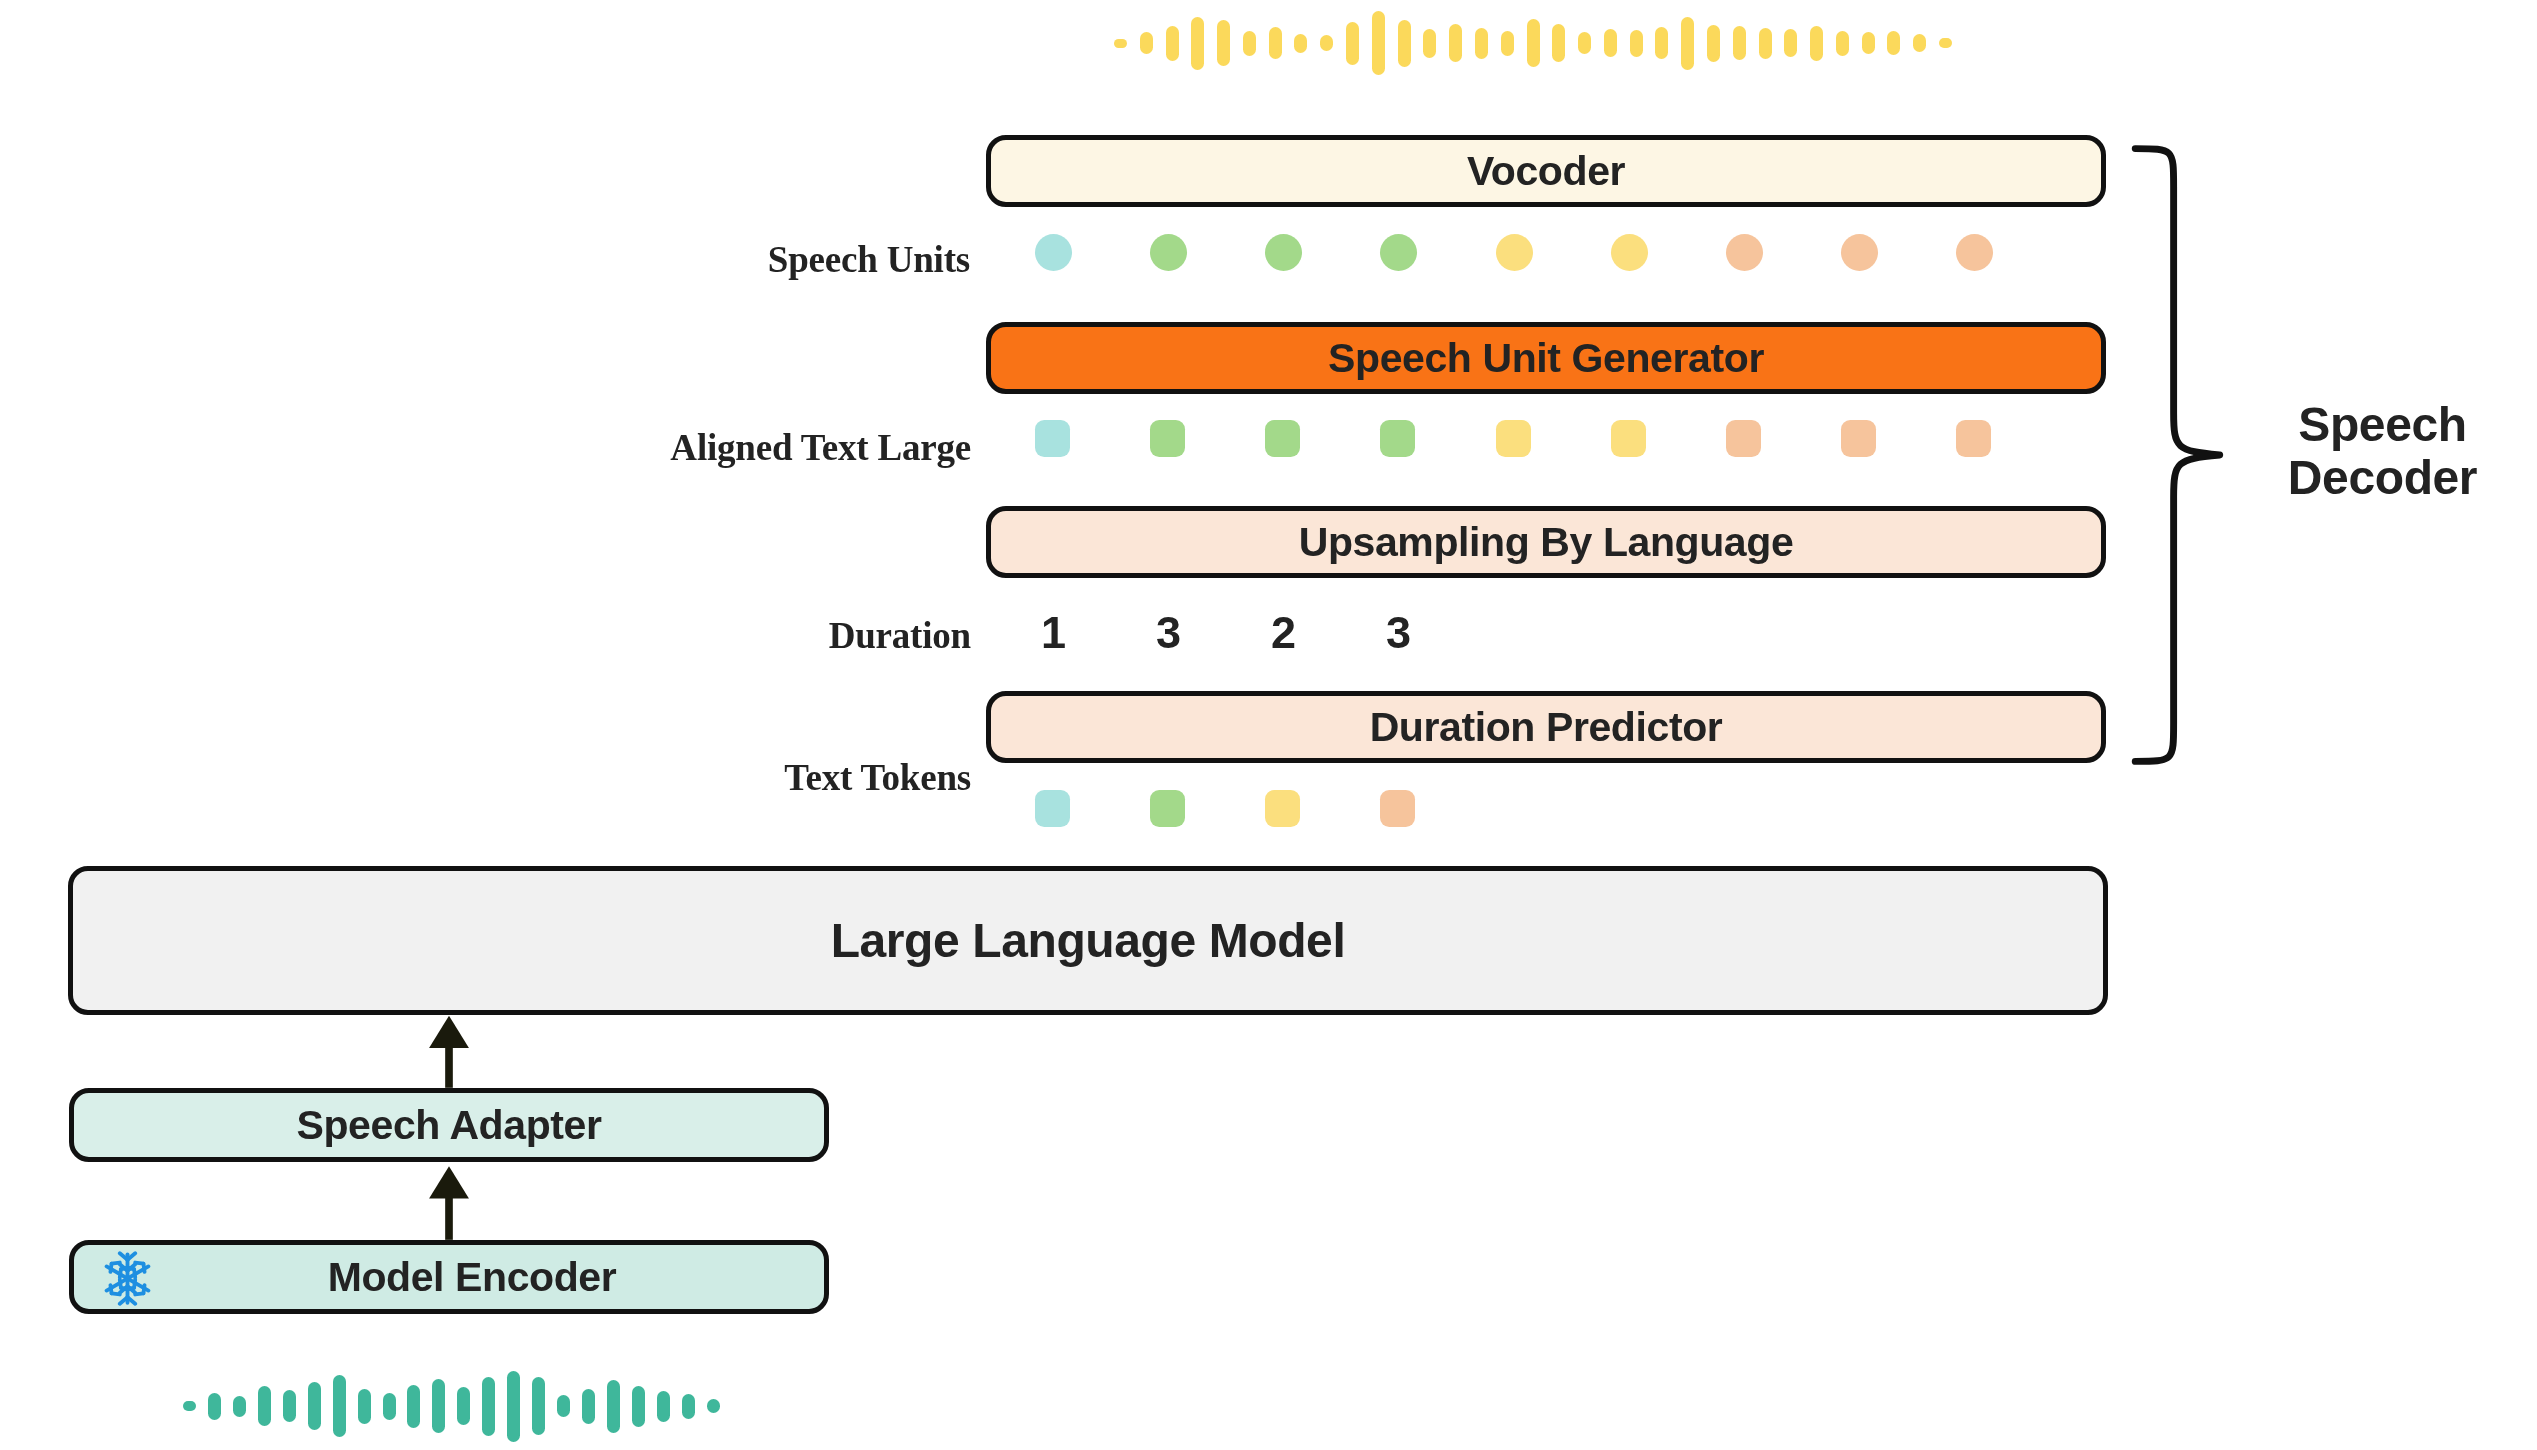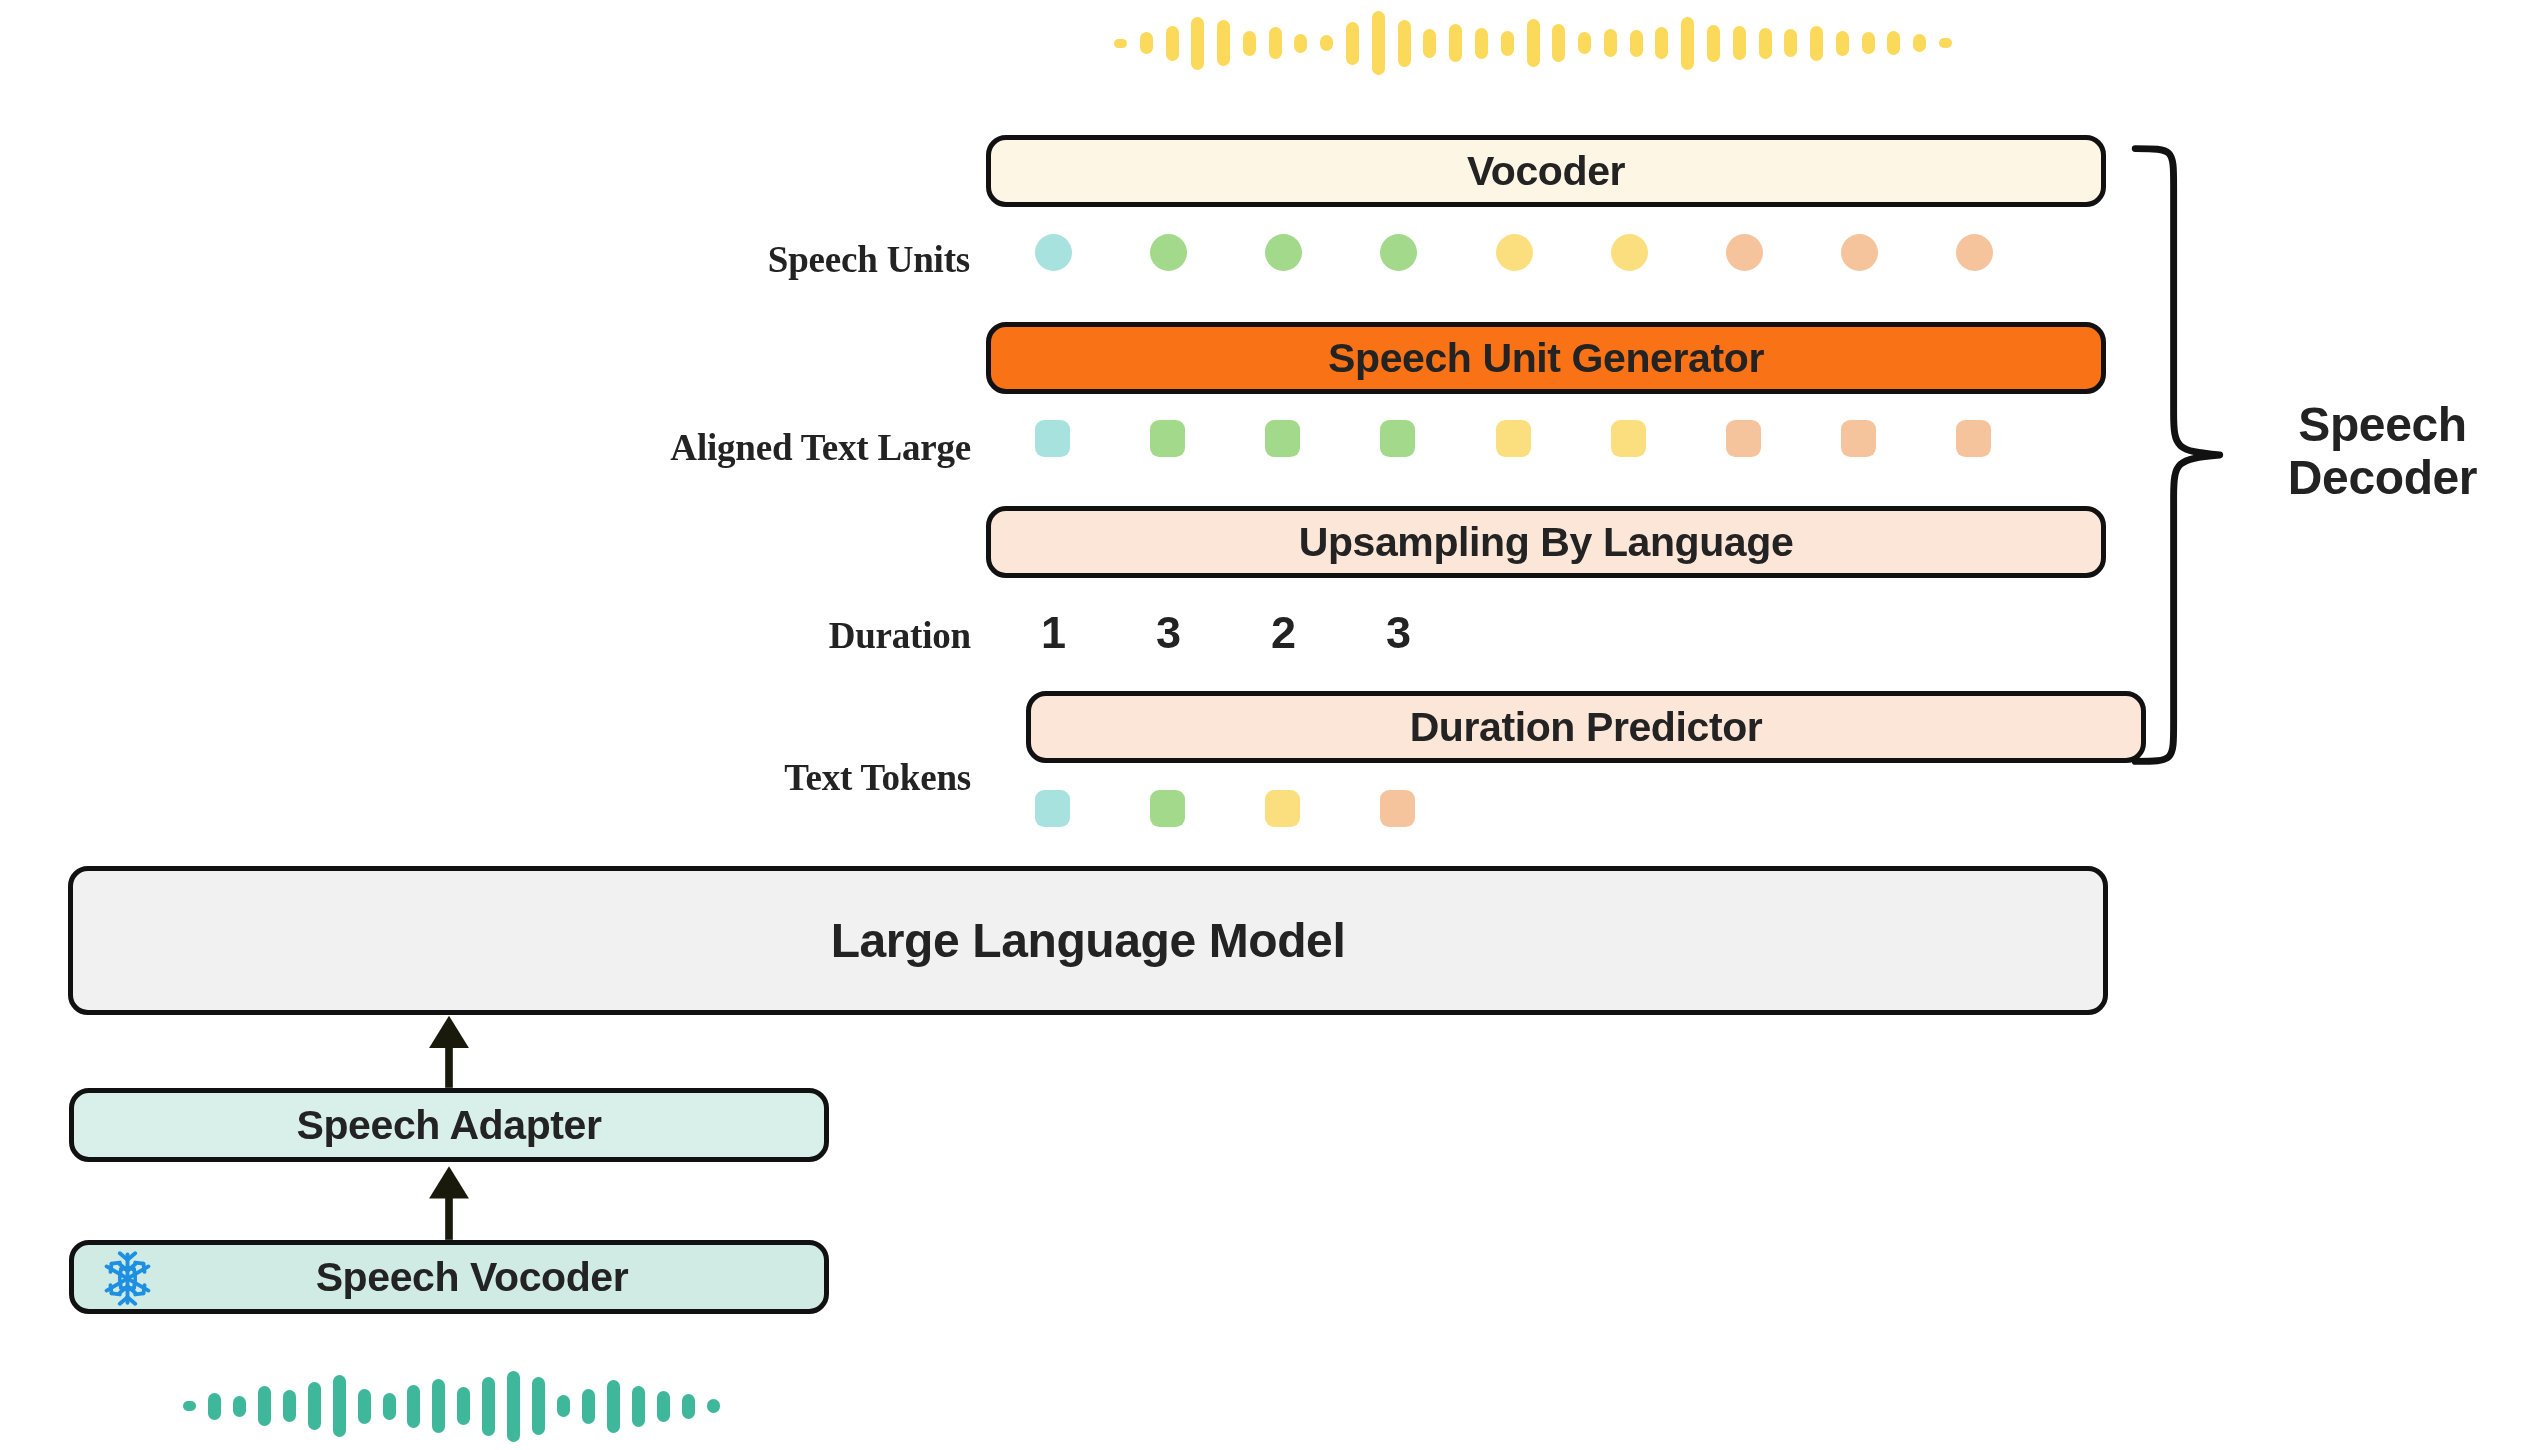--- a/index.html
+++ b/index.html
@@ -177,21 +177,21 @@
   </div>
 
   <div class="row-label" style="left:587px; top:614px; width:384px; font-size:37px;">Duration</div>
   <div id="row-durations">
       <div class="duration-num" style="left: 1023px; top: 610px; width: 61px;">1</div>
       <div class="duration-num" style="left: 1138px; top: 610px; width: 61px;">3</div>
       <div class="duration-num" style="left: 1253px; top: 610px; width: 61px;">2</div>
       <div class="duration-num" style="left: 1368px; top: 610px; width: 61px;">3</div>
     </div>
 
-  <div class="block" style="left:986px; top:691px; width:1120px; height:72px; background:#FBE6D7; font-size:41px;margin-left:40px;">
+  <div class="block" style="left:986px; top:691px; width:1120px; height:72px; background:#FBE6D7; font-size:41px;">
     <span class="block-label">Duration Predictor</span>
   </div>
 
   <div class="row-label" style="left:522px; top:756px; width:449px; font-size:37px;">Text Tokens</div>
   <div id="row-text-tokens">
       <div class="chip square" style="left: 1035px; top: 790px; width: 35px; height: 37px; background: rgb(168, 226, 223);"></div>
       <div class="chip square" style="left: 1150px; top: 790px; width: 35px; height: 37px; background: rgb(163, 217, 138);"></div>
       <div class="chip square" style="left: 1265px; top: 790px; width: 35px; height: 37px; background: rgb(251, 223, 126);"></div>
       <div class="chip square" style="left: 1380px; top: 790px; width: 35px; height: 37px; background: rgb(246, 196, 156);"></div>
     </div>
@@ -217,21 +217,21 @@
   <div class="block" style="left:69px; top:1088px; width:760px; height:74px; background:#D9EFE9; font-size:41px;">
     <span class="block-label">Speech Adapter</span>
   </div>
 
   <svg class="arrow" style="left:426px; top:1163px; width:46px; height:77px;" viewBox="0 0 60 100">
     <line x1="30" y1="100" x2="30" y2="32" stroke="#1A1A0C" stroke-width="10"></line>
     <polygon points="30,4 56,46 4,46" fill="#1A1A0C"></polygon>
   </svg>
 
   <div class="block" style="left:69px; top:1240px; width:760px; height:74px; background:#CFEBE4; font-size:41px; justify-content:center;">
-    <span class="block-label" style="margin-left:46px;">Speech Vocoder</span>
+    <span class="block-label" style="margin-left:46px;">Model Encoder</span>
   </div>
 
   <svg class="snowflake" style="left:100px; top:1251px; width:55px; height:55px;" viewBox="0 0 100 100">
     <g stroke="#1E8FE1" stroke-width="7" stroke-linecap="round" fill="none">
       <line x1="50" y1="6" x2="50" y2="94"></line>
       <line x1="12" y1="28" x2="88" y2="72"></line>
       <line x1="12" y1="72" x2="88" y2="28"></line>
 
       <line x1="50" y1="16" x2="36" y2="4"></line>
       <line x1="50" y1="16" x2="64" y2="4"></line>

